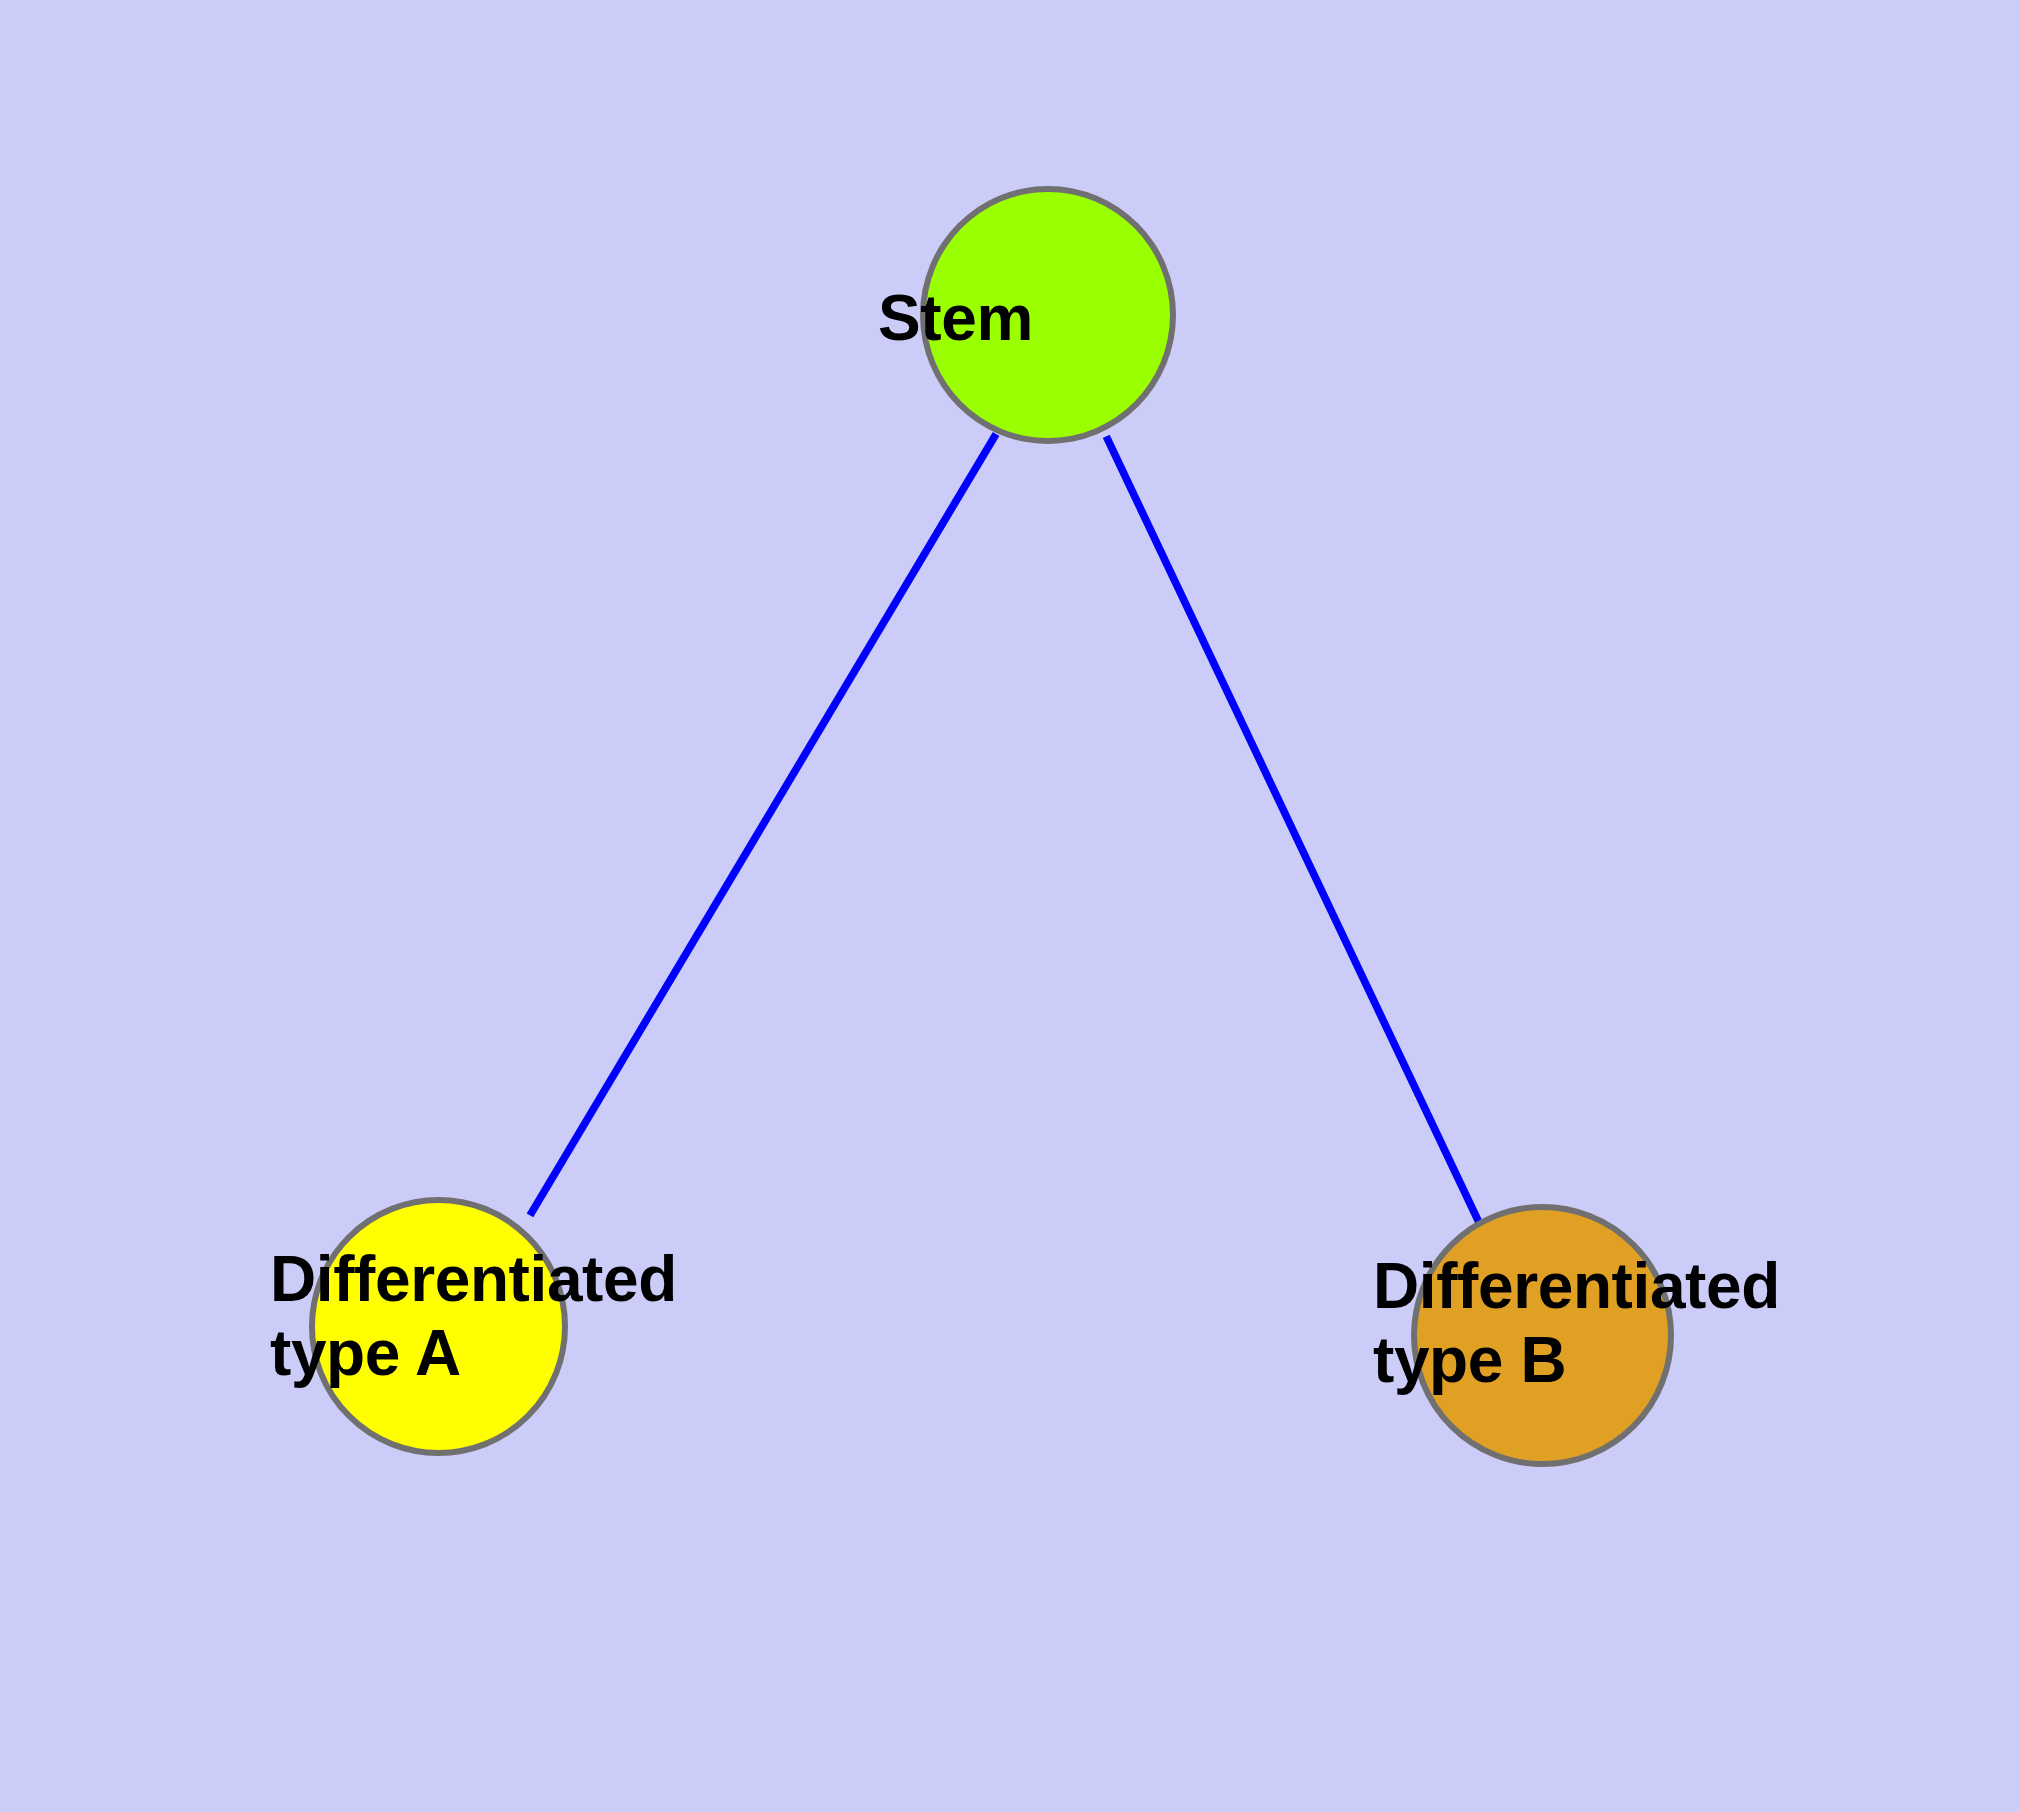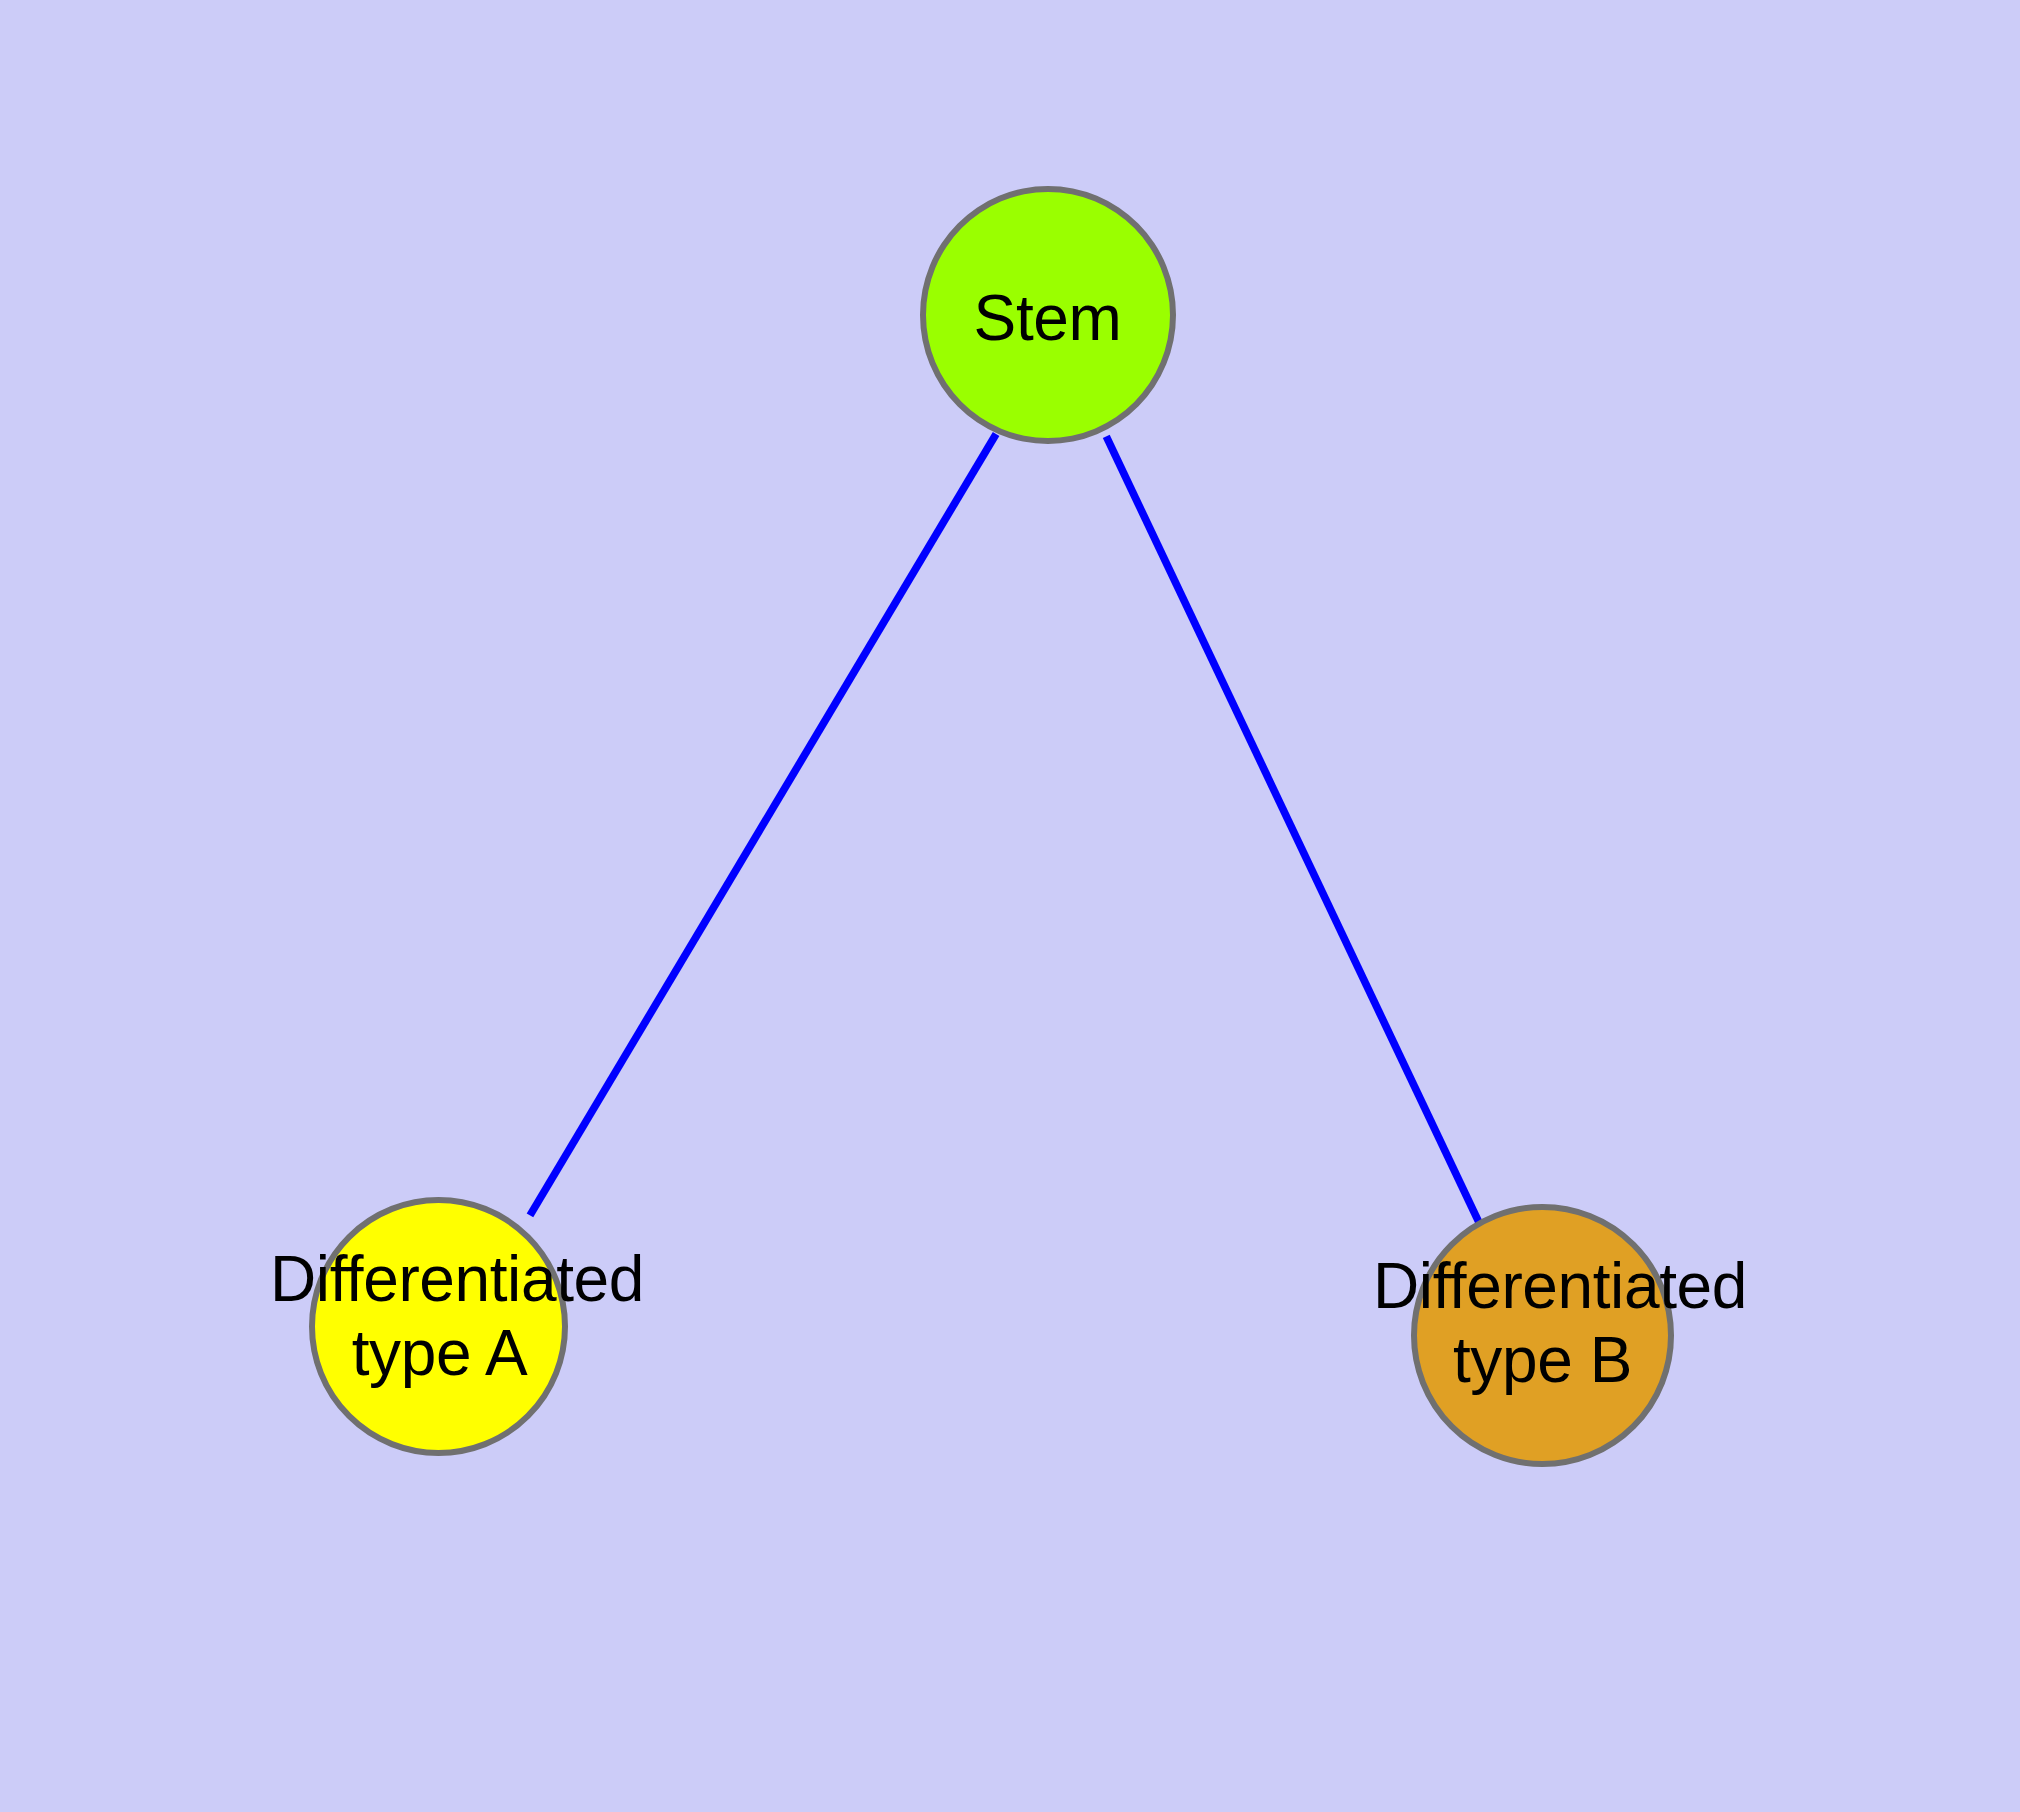--- a/index.html
+++ b/index.html
@@ -48,22 +48,22 @@
   #node-diff-b {
     left: 1411px;
     top: 1204px;
     width: 263px;
     height: 263px;
     background: #e0a024;
   }
   .node-label {
     position: absolute;
     color: #000000;
-    font-weight: normal;
-    text-align: center;
+    font-weight: bold;
+    text-align: left;
     white-space: pre;
     line-height: 1.16;
     letter-spacing: -0.4px;
   }
   #label-stem {
     left: 878px;
     top: 281px;
     width: 339px;
     font-size: 64px;
   }

